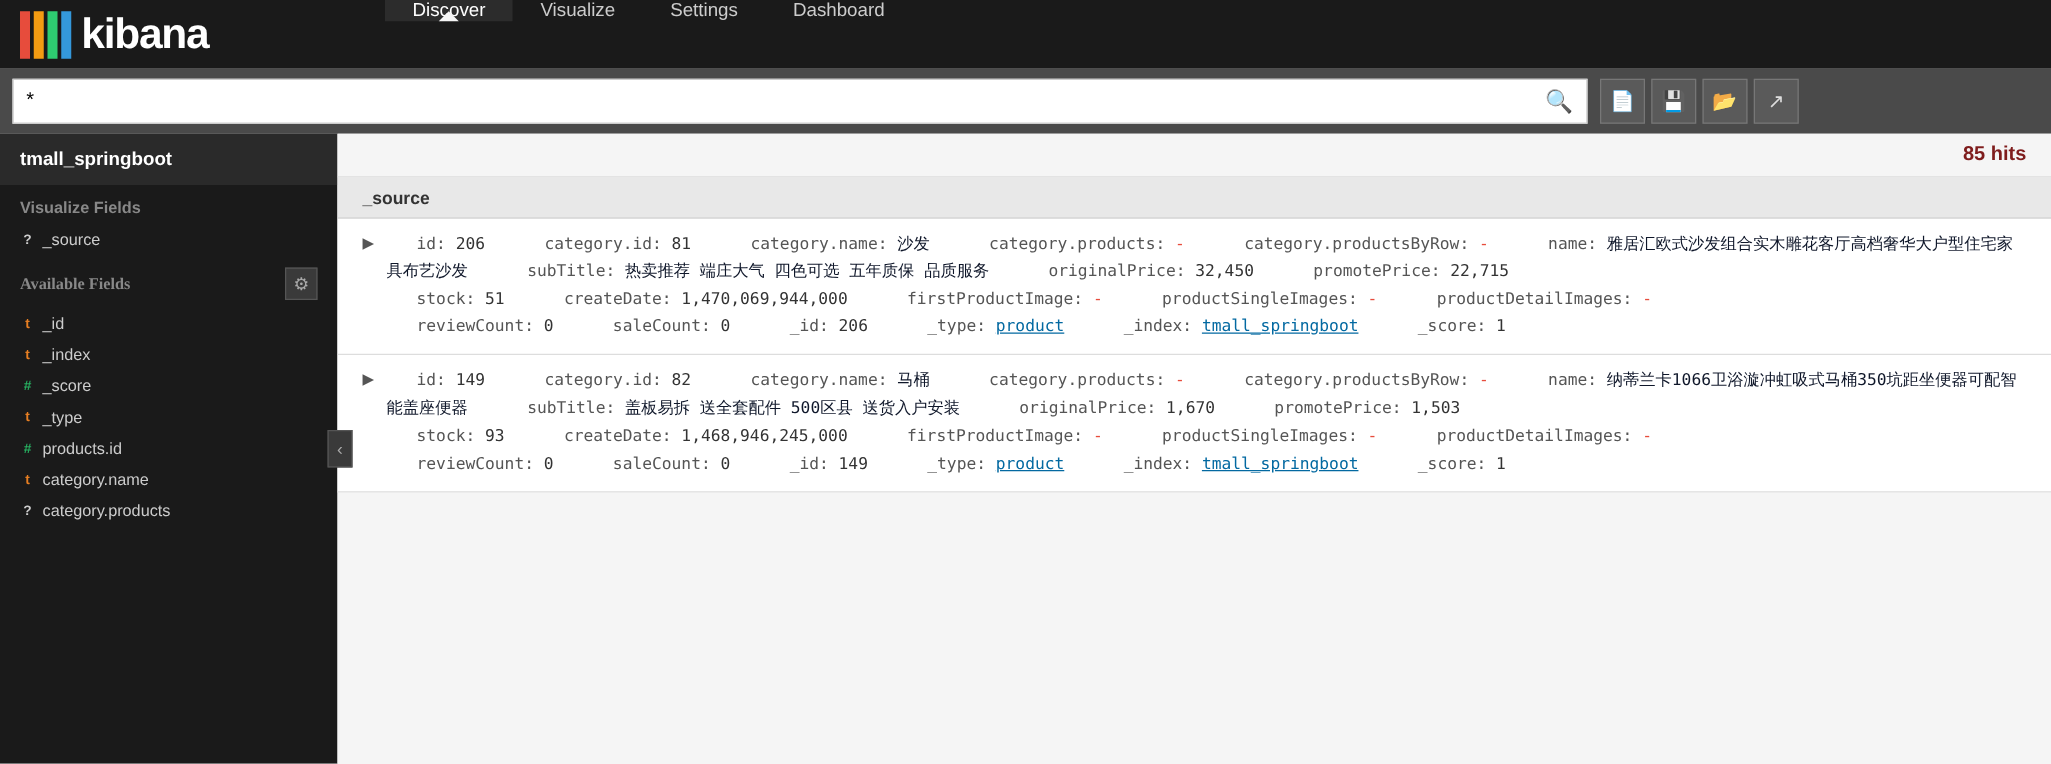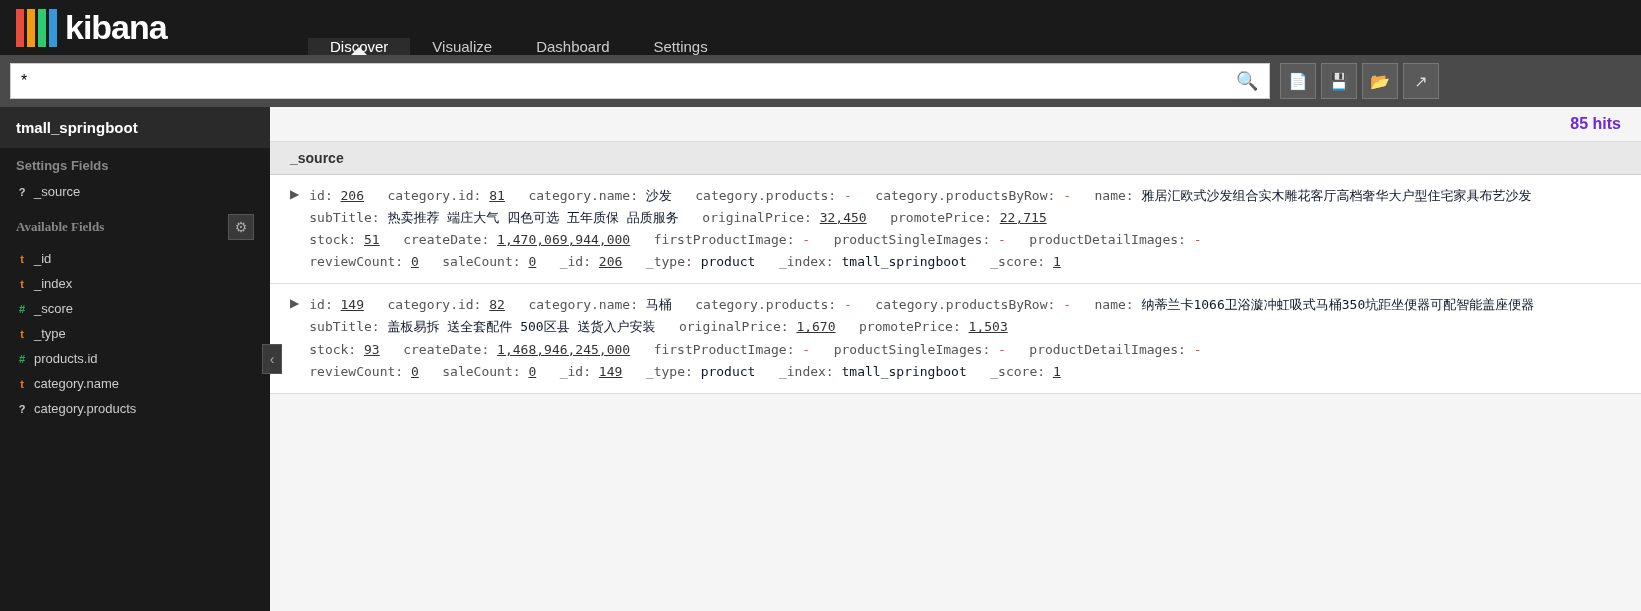--- a/index.html
+++ b/index.html
@@ -30,21 +30,21 @@
     .logo-bar-3 { background: #2ecc71; }
     .logo-bar-4 { background: #3498db; }
     .logo-text {
       color: white;
       font-size: 34px;
       font-weight: bold;
       letter-spacing: -1px;
     }
     .nav-items {
       display: flex;
-      align-items: flex-end;
+      align-items: flex-start;
       height: 55px;
     }
     .nav-item {
       color: #ccc;
       padding: 0 22px;
       display: flex;
       align-items: center;
       cursor: pointer;
       font-size: 15px;
       position: relative;
@@ -214,21 +214,21 @@
       display: flex;
       justify-content: flex-end;
       align-items: center;
       border-bottom: 1px solid #ddd;
       position: sticky;
       top: 0;
       z-index: 5;
     }
     .hits-count {
       font-size: 16px;
-      color: #6d28d9;
+      color: #7f1d1d;
       font-weight: bold;
     }
     .source-header {
       padding: 8px 20px;
       background: #e8e8e8;
       border-bottom: 1px solid #ccc;
       color: #333;
       font-weight: bold;
       font-size: 14px;
     }
@@ -247,44 +247,44 @@
       margin-top: 2px;
       flex-shrink: 0;
     }
     .result-content {
       flex: 1;
       font-size: 13px;
       line-height: 1.7;
       color: #333;
       font-family: monospace;
     }
-    .field-key { color: #555; }
-    .field-val-num { color: #333; text-decoration: underline; }
-    .field-val-str { color: #0f172a; }
+    .field-key { color: #555; margin-left: 24px; }
+    .field-val-num { color: #333; }
+    .field-val-str { color: #0369a1; text-decoration: underline; }
     .field-val-dash { color: #e74c3c; }
     .field-val-cn { color: #0f172a; }
   </style>
 </head>
 <body>
 
 <nav class="top-nav">
   <div class="logo-area">
     <div class="logo-bars">
       <div class="logo-bar logo-bar-1"></div>
       <div class="logo-bar logo-bar-2"></div>
       <div class="logo-bar logo-bar-3"></div>
       <div class="logo-bar logo-bar-4"></div>
     </div>
     <span class="logo-text">kibana</span>
   </div>
   <div class="nav-items">
     <div class="nav-item active">Discover</div>
     <div class="nav-item">Visualize</div>
+    <div class="nav-item">Settings</div>
     <div class="nav-item">Dashboard</div>
-    <div class="nav-item">Settings</div>
   </div>
 </nav>
 
 <div class="search-row">
   <div class="search-input-wrap">
     <input class="search-input" type="text" value="*" placeholder="Search..." style="">
     <button class="search-icon-btn">🔍</button>
   </div>
   <div class="toolbar-icons">
     <button class="toolbar-icon-btn">📄</button>
@@ -292,21 +292,21 @@
     <button class="toolbar-icon-btn">📂</button>
     <button class="toolbar-icon-btn">↗</button>
   </div>
 </div>
 
 <div class="main-area" style="position:relative;">
 
   <div class="sidebar">
     <div class="sidebar-index">tmall_springboot</div>
 
-    <div class="sidebar-section-title">Settings Fields</div>
+    <div class="sidebar-section-title">Visualize Fields</div>
 
     <div class="sidebar-field-item">
       <span class="field-type-badge">?</span>
       <span class="field-name">_source</span>
     </div>
 
     <div class="available-fields-header">
       <span class="available-fields-title">Available Fields</span>
       <button class="gear-btn">⚙</button>
     </div>

